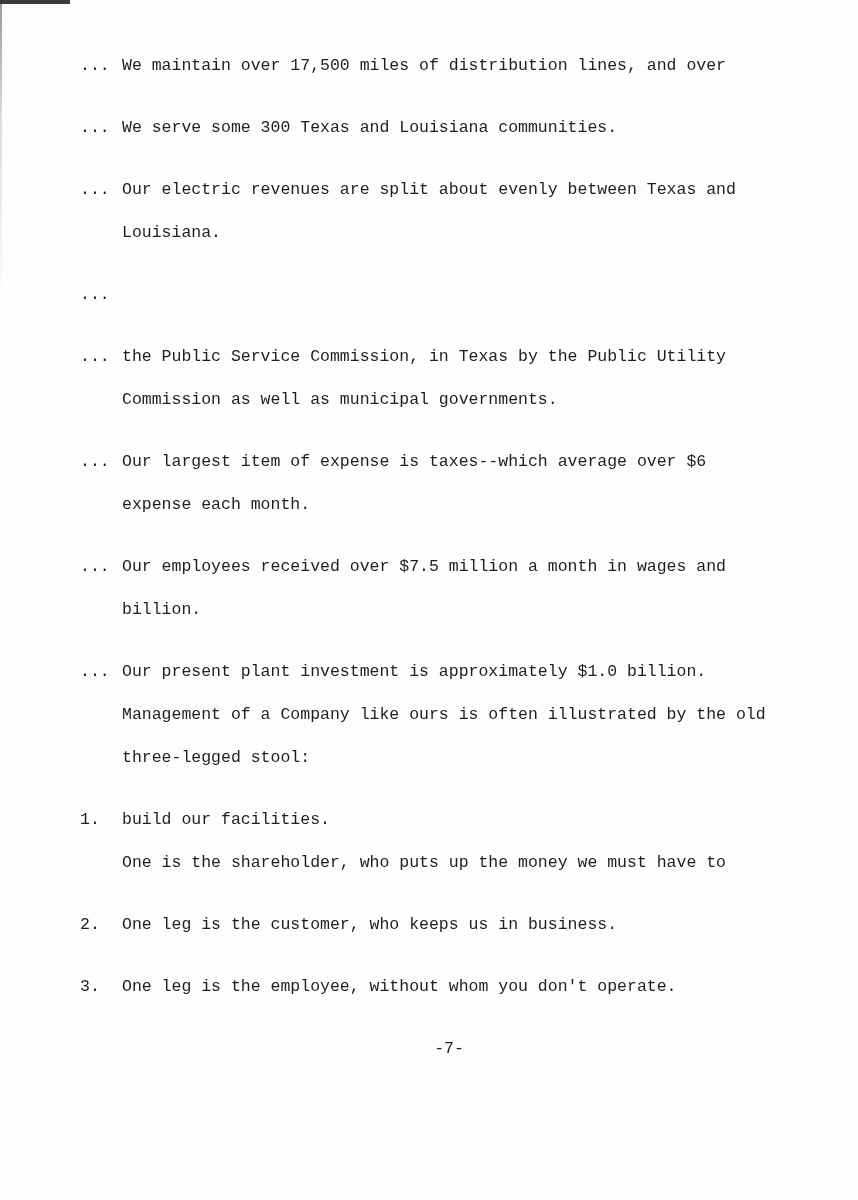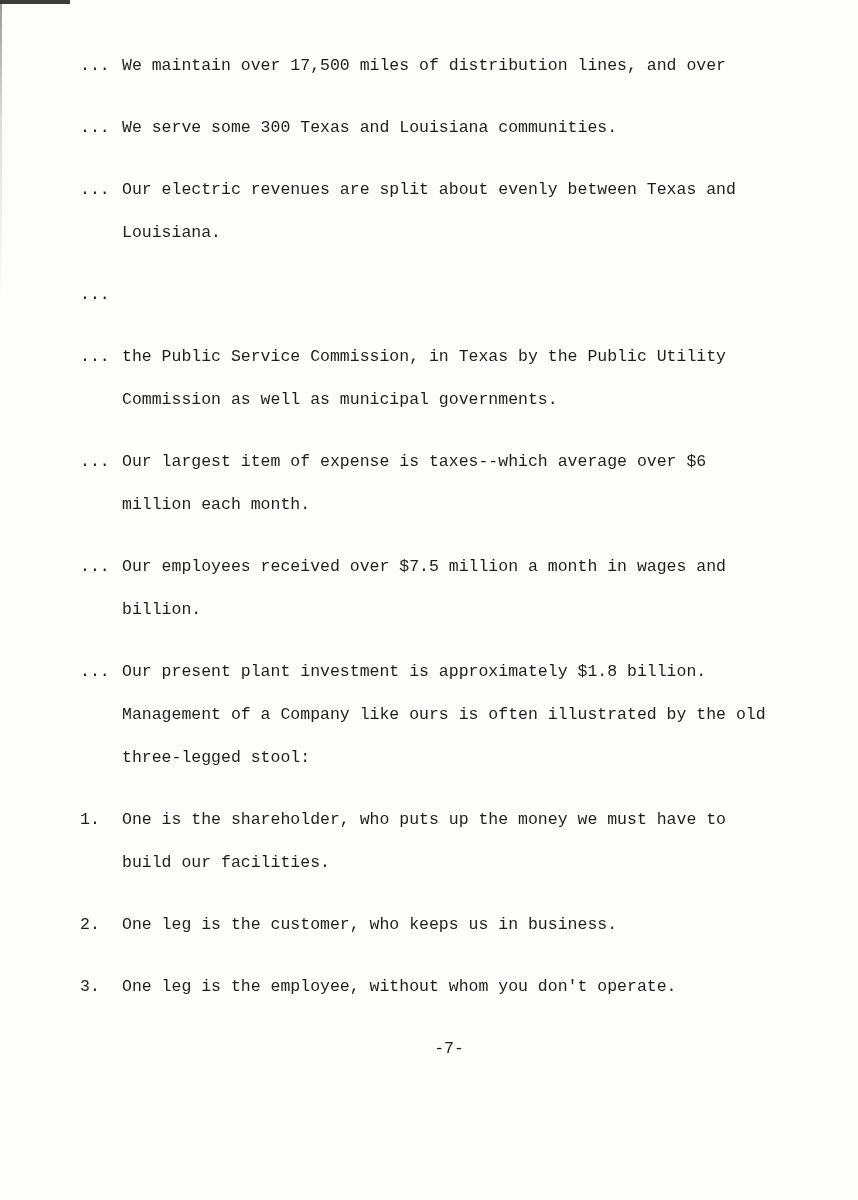--- a/index.html
+++ b/index.html
@@ -96,43 +96,43 @@
           <span class="marker">...</span>
           <div class="text">
             <div class="line">the Public Service Commission, in Texas by the Public Utility</div>
             <div class="line">Commission as well as municipal governments.</div>
           </div>
         </div>
         <div class="item">
           <span class="marker">...</span>
           <div class="text">
             <div class="line">Our largest item of expense is taxes--which average over $6</div>
-            <div class="line">million each month.</div>
+            <div class="line">expense each month.</div>
           </div>
         </div>
         <div class="item">
           <span class="marker">...</span>
           <div class="text">
             <div class="line">Our employees received over $7.5 million a month in wages and</div>
             <div class="line">billion.</div>
           </div>
         </div>
         <div class="item">
           <span class="marker">...</span>
           <div class="text">
-            <div class="line">Our present plant investment is approximately $1.8 billion.</div>
+            <div class="line">Our present plant investment is approximately $1.0 billion.</div>
             <div class="line">Management of a Company like ours is often illustrated by the old</div>
             <div class="line">three-legged stool:</div>
           </div>
         </div>
         <div class="item">
           <span class="marker">1.</span>
           <div class="text">
+            <div class="line">build our facilities.</div>
             <div class="line">One is the shareholder, who puts up the money we must have to</div>
-            <div class="line">build our facilities.</div>
           </div>
         </div>
         <div class="item">
           <span class="marker">2.</span>
           <div class="text">
             <div class="line">One leg is the customer, who keeps us in business.</div>
           </div>
         </div>
         <div class="item">
           <span class="marker">3.</span>

